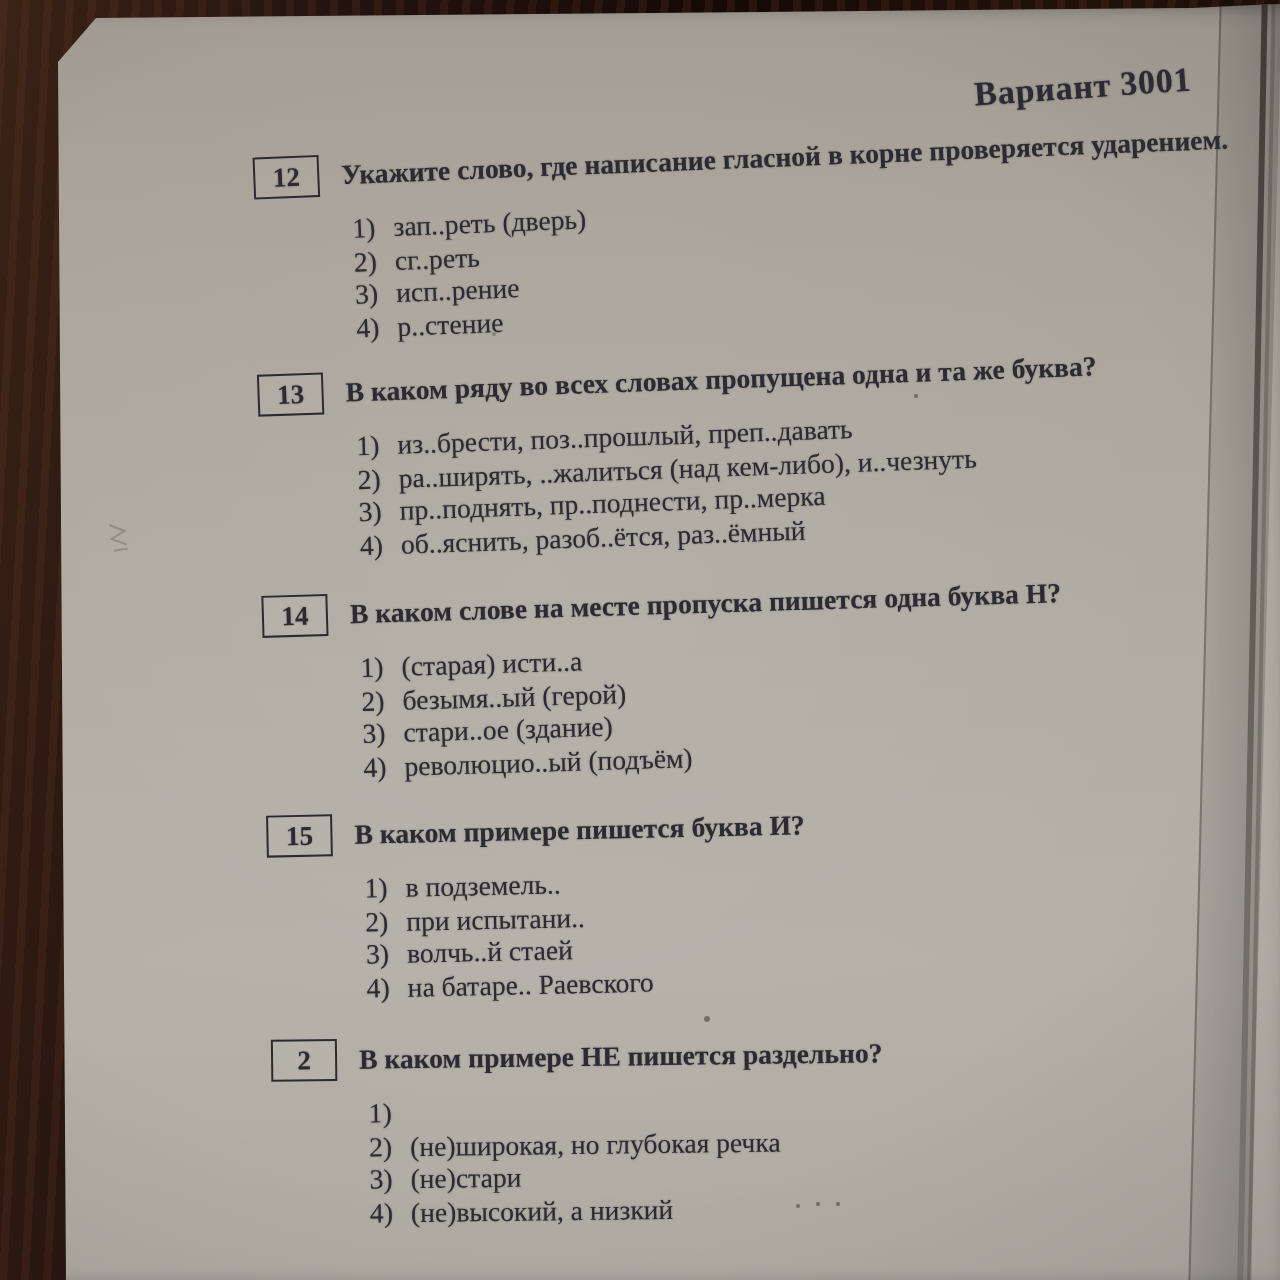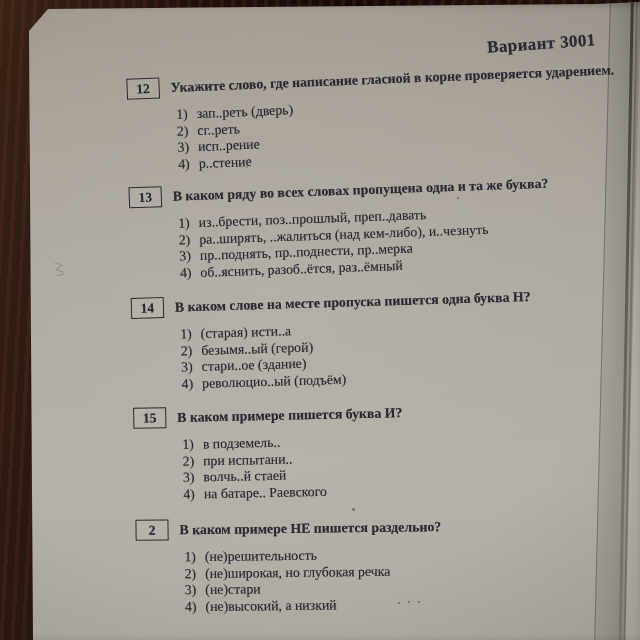--- a/index.html
+++ b/index.html
@@ -192,21 +192,20 @@
     </div>
 
     <div class="q q16">
       <div class="q-head">
         <div class="q-num">2</div>
         <div class="q-title">В каком примере НЕ пишется раздельно?</div>
       </div>
       <div class="q-opts">
         <div class="q-opt">
             <span class="opt-label">1)</span>
-            <span>(не)решительность</span>
           </div>
         <div class="q-opt">
             <span class="opt-label">2)</span>
             <span>(не)широкая, но глубокая речка</span>
           </div>
         <div class="q-opt">
             <span class="opt-label">3)</span>
             <span>(не)стари</span>
           </div>
         <div class="q-opt">

